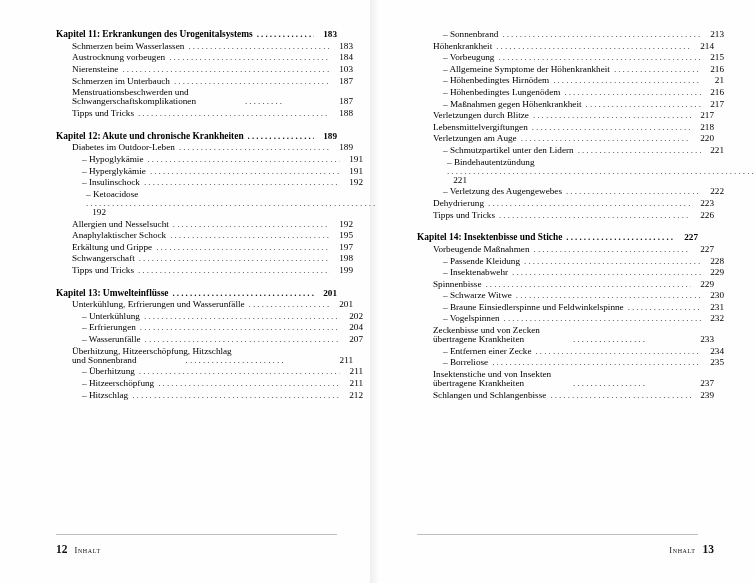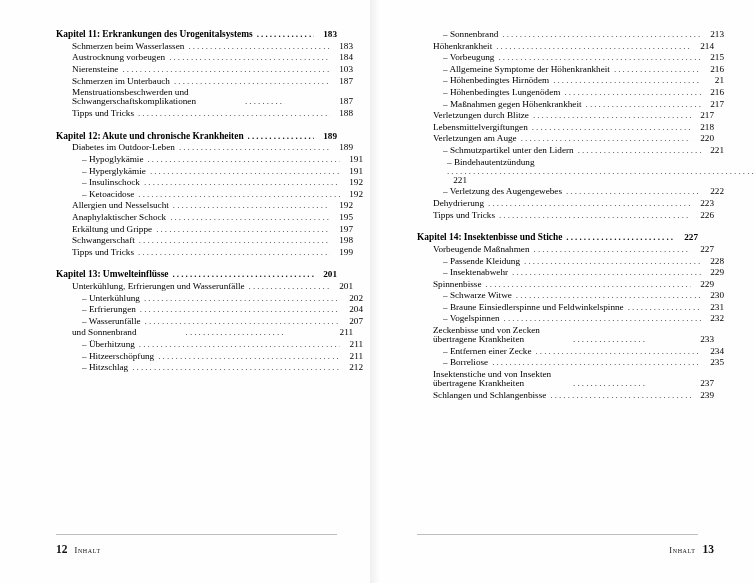--- a/index.html
+++ b/index.html
@@ -205,21 +205,21 @@
         <div class="entry" style="padding-left: 26px;">
           <span class="label">– Hyperglykämie</span>
           <span class="dots">........................................................................................................................</span>
           <span class="pg">191</span>
         </div>
         <div class="entry" style="padding-left: 26px;">
           <span class="label">– Insulinschock</span>
           <span class="dots">........................................................................................................................</span>
           <span class="pg">192</span>
         </div>
-        <div class="entry" style="padding-left: 26px;">
+        <div class="entry" style="padding-left: 26px; flex-direction: column;">
           <span class="label">– Ketoacidose</span>
           <span class="dots">........................................................................................................................</span>
           <span class="pg">192</span>
         </div>
         <div class="entry" style="padding-left: 16px;">
           <span class="label">Allergien und Nesselsucht</span>
           <span class="dots">........................................................................................................................</span>
           <span class="pg">192</span>
         </div>
         <div class="entry" style="padding-left: 16px;">
@@ -262,20 +262,21 @@
           <span class="label">– Erfrierungen</span>
           <span class="dots">........................................................................................................................</span>
           <span class="pg">204</span>
         </div>
         <div class="entry" style="padding-left: 26px;">
           <span class="label">– Wasserunfälle</span>
           <span class="dots">........................................................................................................................</span>
           <span class="pg">207</span>
         </div>
         <div class="wrapentry" style="padding-left: 16px;">
+          <div class="line1">Überhitzung, Hitzeerschöpfung, Hitzschlag</div>
           <div class="line2">
             <span class="label">und Sonnenbrand</span>
             <span class="dots">........................................................................................................................</span>
             <span class="pg">211</span>
           </div>
         </div>
         <div class="entry" style="padding-left: 26px;">
           <span class="label">– Überhitzung</span>
           <span class="dots">........................................................................................................................</span>
           <span class="pg">211</span>

